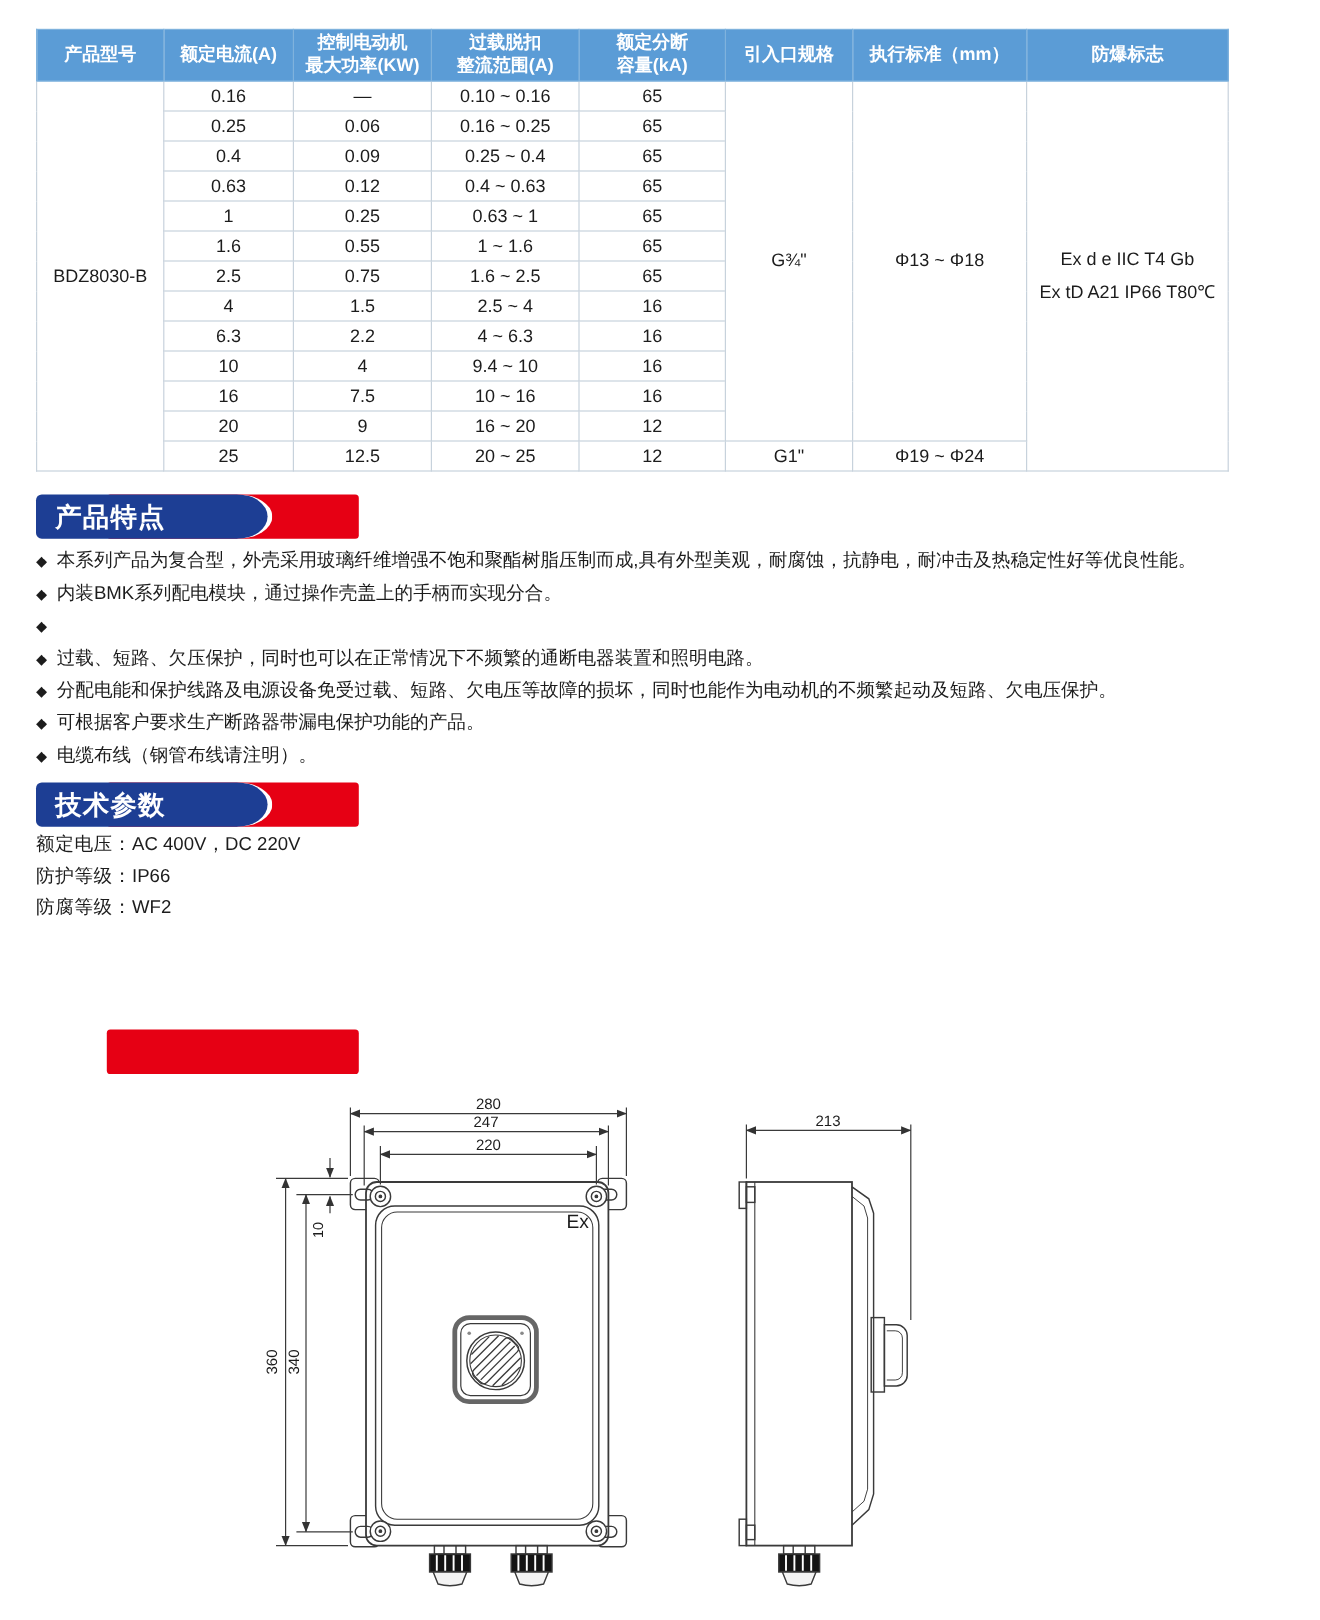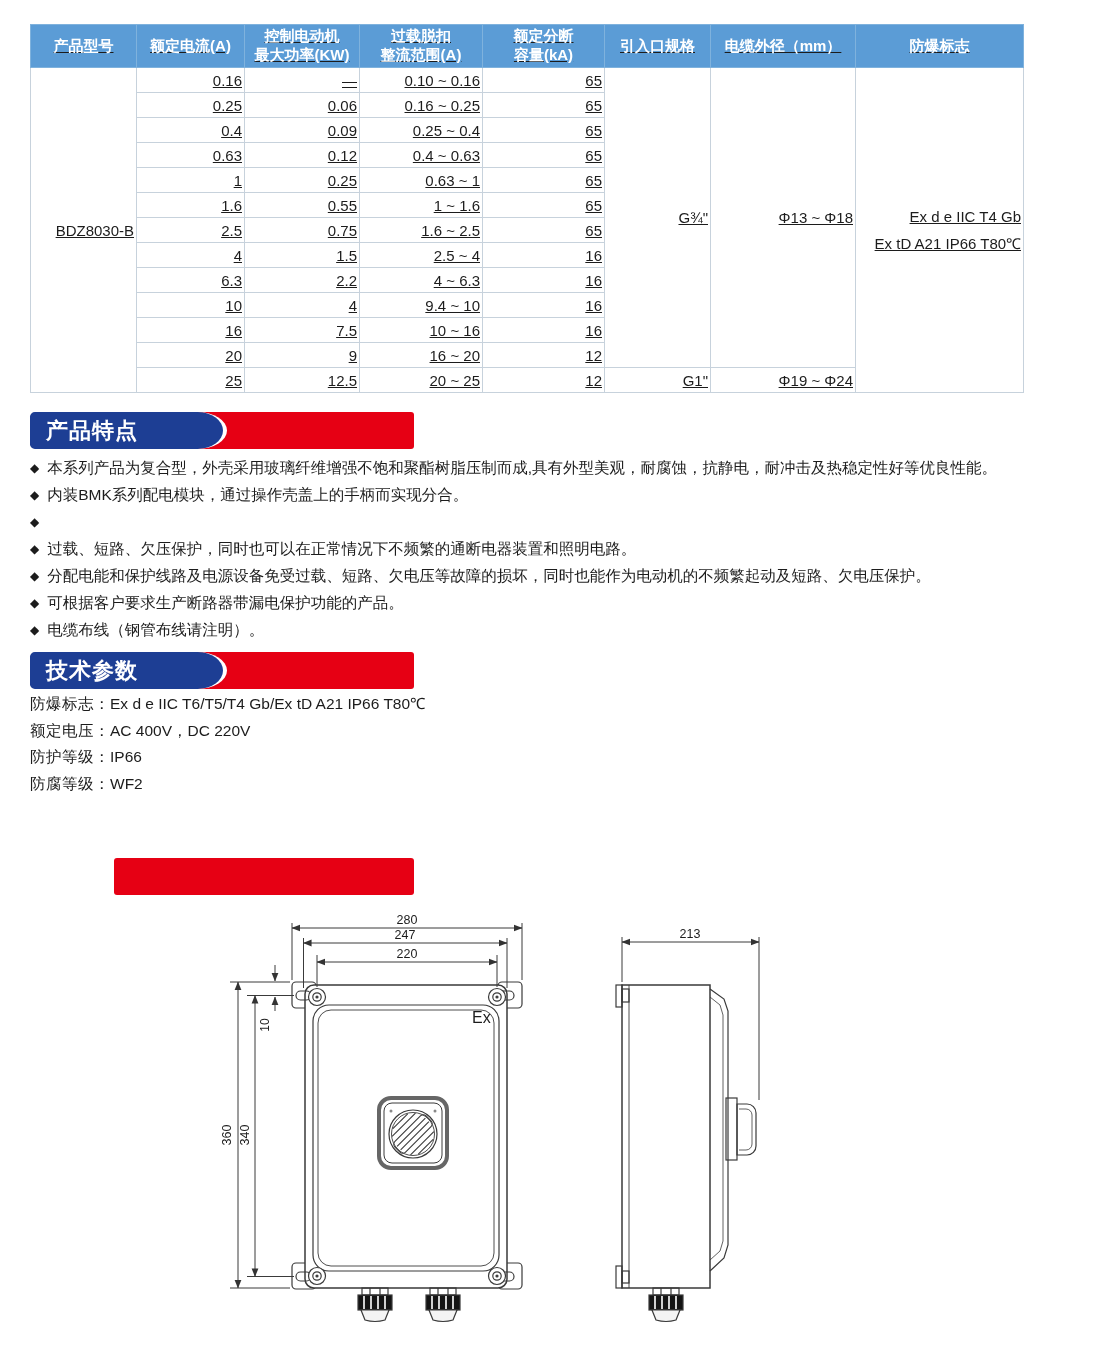--- a/index.html
+++ b/index.html
@@ -4,34 +4,34 @@
 <style>
   * { margin:0; padding:0; box-sizing:border-box; }
   html,body { background:#ffffff; }
   .page {
     position:relative; width:1100px; height:1350px; background:#fff;
     font-family:"Liberation Sans", sans-serif; color:#1c1c1c; overflow:hidden;
   }
 
   
   .spec-table-wrap { position:absolute; left:30px; top:24px; width:993px; }
-  table.spec { border-collapse:collapse; table-layout:fixed; width:100%;text-decoration:underline; }
+  table.spec { border-collapse:collapse; table-layout:fixed; width:100%; }
   table.spec th {
     background:#5b9cd6; color:#fff; font-size:15px; font-weight:bold;
     height:43px; border:1px solid #7fb2dd; text-align:center; vertical-align:middle;
     white-space:pre-line; line-height:1.25; padding:2px;
   }
   table.spec td {
-    border:1px solid #c7d2dc; background:#fff; text-align:right; vertical-align:middle;
+    border:1px solid #c7d2dc; background:#fff; text-align:center; vertical-align:middle;
     font-size:15px; height:25px; padding:0 2px; color:#1c1c1c;
   }
   td.ex-cell div { line-height:27px; }
 
   
-  .section-banner { position:absolute; left:30px; width:384px; height:37px; }
+  .section-banner { position:absolute; left:30px; width:269px; height:37px; }
   .banner-red { position:absolute; right:0; top:0; width:78%; height:100%;
     background:#e60014; border-radius:3px; }
   .banner-blue { position:absolute; left:0; top:0; height:100%; width:197px;
     background:#1d3e94; border-right:4px solid #ffffff;
     border-radius:5px 30px 30px 5px / 5px 19px 19px 5px;
     display:flex; align-items:center; padding-left:16px;
     color:#fff; font-size:22px; font-weight:bold; letter-spacing:1px;
   }
 
   
@@ -70,21 +70,21 @@
         <tr>
             <th>产品型号</th>
             <th>额定电流(A)</th>
             <th>控制电动机
 最大功率(KW)</th>
             <th>过载脱扣
 整流范围(A)</th>
             <th>额定分断
 容量(kA)</th>
             <th>引入口规格</th>
-            <th>电缆外径（mm）</th>
+            <th>执行标准（mm）</th>
             <th>防爆标志</th>
           </tr>
       </thead>
       <tbody>
           <tr>
             <td rowspan="13">BDZ8030-B</td>
             <td>0.16</td>
             <td>—</td>
             <td>0.10 ~ 0.16</td>
             <td>65</td>
@@ -205,21 +205,20 @@
         <span class="diamond">◆</span>
         <span>电缆布线（钢管布线请注明）。</span>
       </div>
     </div>
 
   <div class="section-banner" style="top:652px;border-radius:16px;">
     <div class="banner-red"></div>
     <div class="banner-blue">技术参数</div>
   </div>
   <div class="tech-list">
-      <div class="tech-line"><span class="tech-label">防爆标志：</span><span>Ex d e IIC T6/T5/T4 Gb/Ex tD A21 IP66 T80℃</span></div>
       <div class="tech-line"><span class="tech-label">额定电压：</span><span>AC 400V，DC 220V</span></div>
       <div class="tech-line"><span class="tech-label">防护等级：</span><span>IP66</span></div>
       <div class="tech-line"><span class="tech-label">防腐等级：</span><span>WF2</span></div>
     </div>
 
   <div class="section-banner" style="top:858px;">
     <div class="banner-red"></div>
   </div>
 
   <div class="drawing-wrap">

